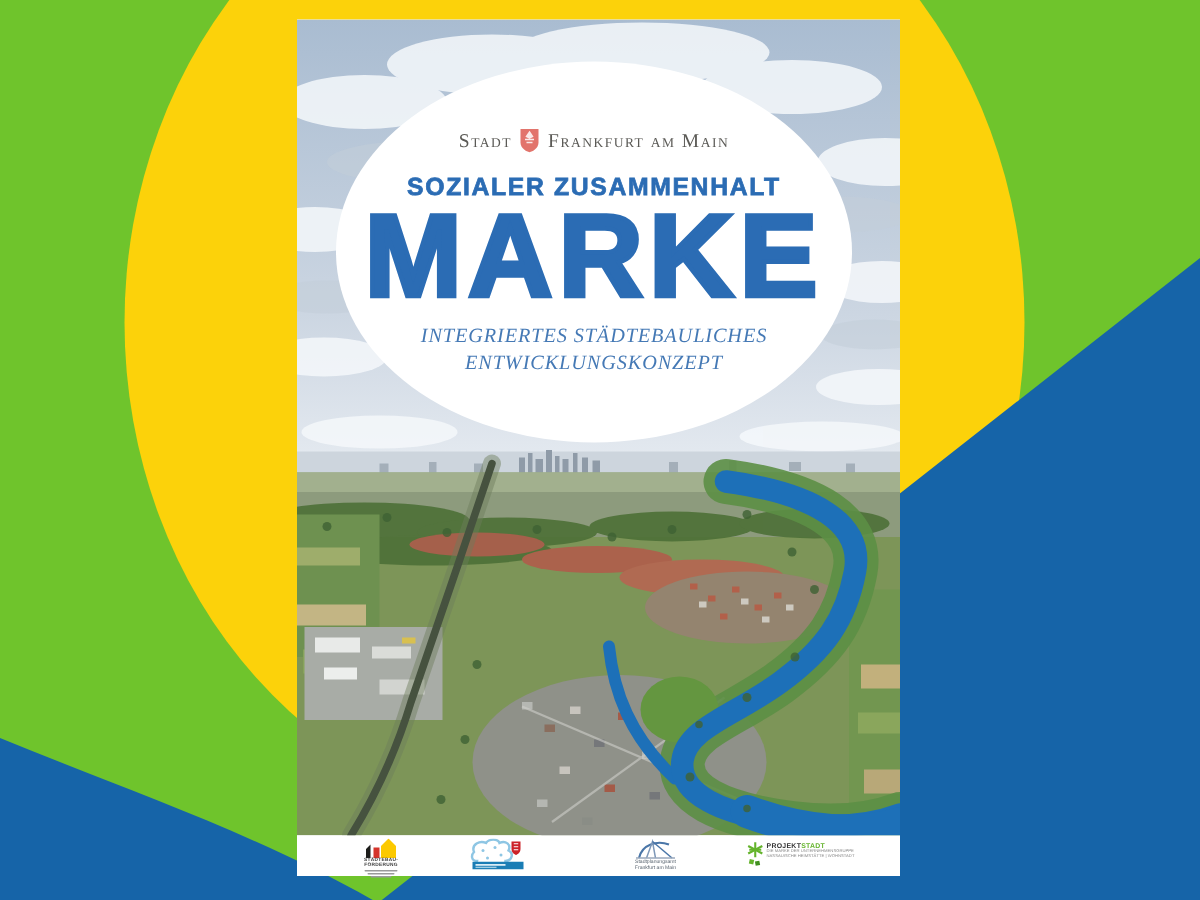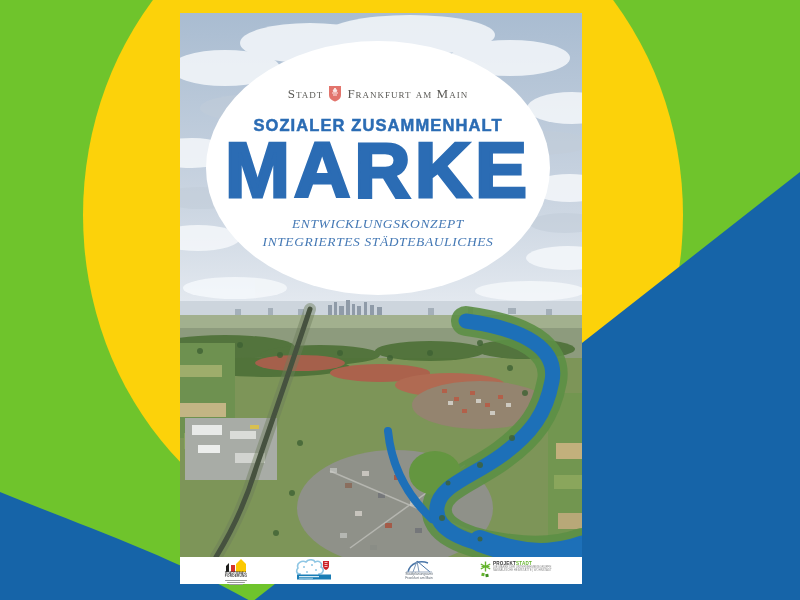--- a/index.html
+++ b/index.html
@@ -5,21 +5,21 @@
   html,body{margin:0;padding:0;}
   body{
     width:800px;height:600px;position:relative;overflow:hidden;
     font-family:"Liberation Sans",sans-serif;
     background:var(--bg-green,#6fc42c);
   }
   
   #bg{position:absolute;inset:0;width:800px;height:600px;}
   
   .cover{
-    position:absolute;left:180px;top:13px;width:402px;height:571px;
+    position:absolute;left:198px;top:13px;width:402px;height:571px;
     background:#fff;
   }
   .photo{position:absolute;left:0;top:0;width:402px;height:544px;}
   
   .masthead{
     position:absolute;left:26px;top:28px;width:344px;height:254px;
     background:#fff;border-radius:50%;
     display:flex;flex-direction:column;align-items:center;
     padding-top:0;box-sizing:border-box;
     text-align:center;
@@ -250,22 +250,22 @@
       <span>Stadt</span>
       <svg width="14" height="17" viewBox="0 0 14 17" aria-hidden="true">
         <path d="M1,1 h12 v9 c0,4 -4,6 -6,6.5 C5,16 1,14 1,10 Z" style="fill:var(--crest-red,#e2746c)"></path>
         <path d="M7,3 l2,3 -2,1 -2,-1 Z M4,8 h6 M5,10 h4" stroke="#ffffff" stroke-width="1" fill="#fff" opacity="0.85"></path>
       </svg>
       <span>Frankfurt am Main</span>
     </div>
     <div class="kicker">SOZIALER ZUSAMMENHALT</div>
     <div class="big-title">MARKE</div>
     <div class="subtitle">
+      <div>INTEGRIERTES STÄDTEBAULICHES</div>
       <div>ENTWICKLUNGSKONZEPT</div>
-      <div>INTEGRIERTES STÄDTEBAULICHES</div>
     </div>
   </div>
 
   <div class="cover-footer">
 
     <div class="logo logo-sbf">
       <svg width="24" height="13" viewBox="0 0 24 13" aria-hidden="true">
         <path d="M2,7 l3,-3 v9 h-3 Z M2,7 h3 v6 h-3 Z" fill="#1d1d1b"></path>
         <rect x="7" y="6" width="4" height="7" fill="#d5342b"></rect>
         <path d="M12,5 l5,-5 5,5 v8 h-10 Z" fill="#fcc900"></path>

